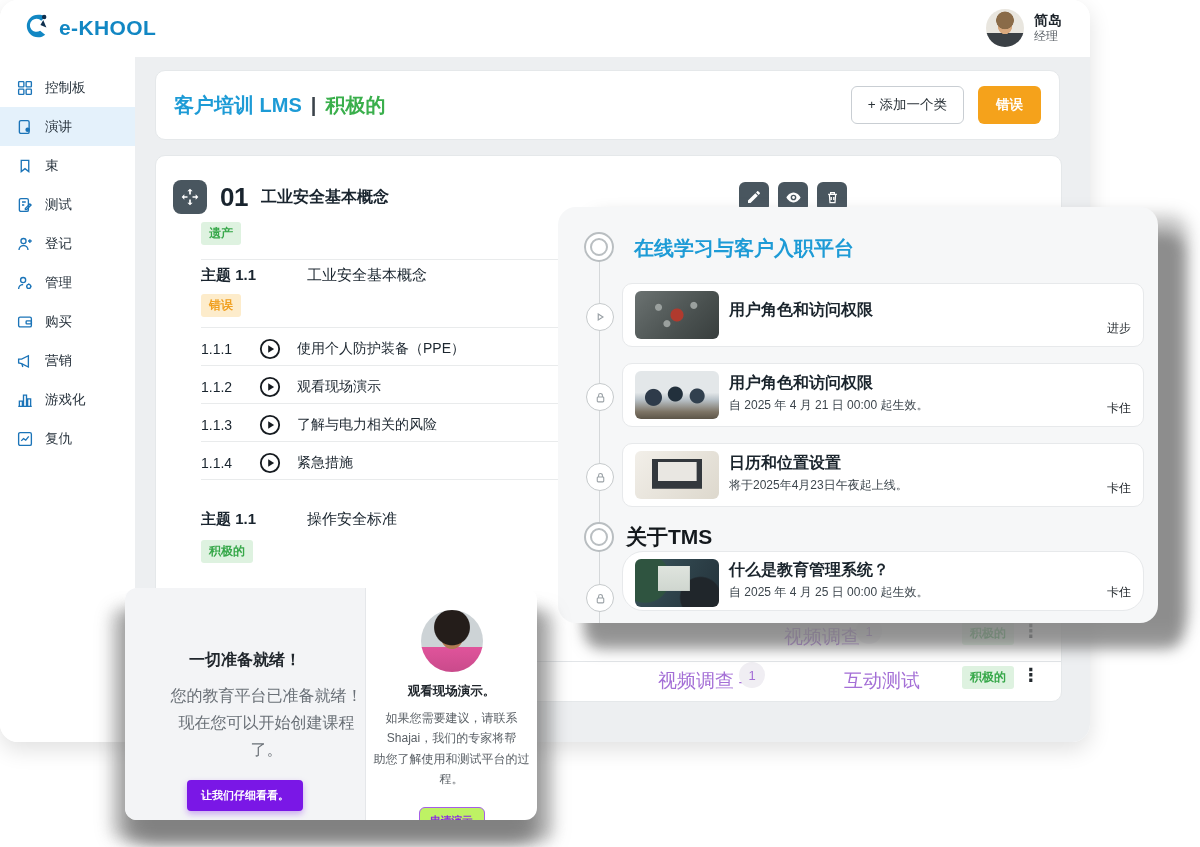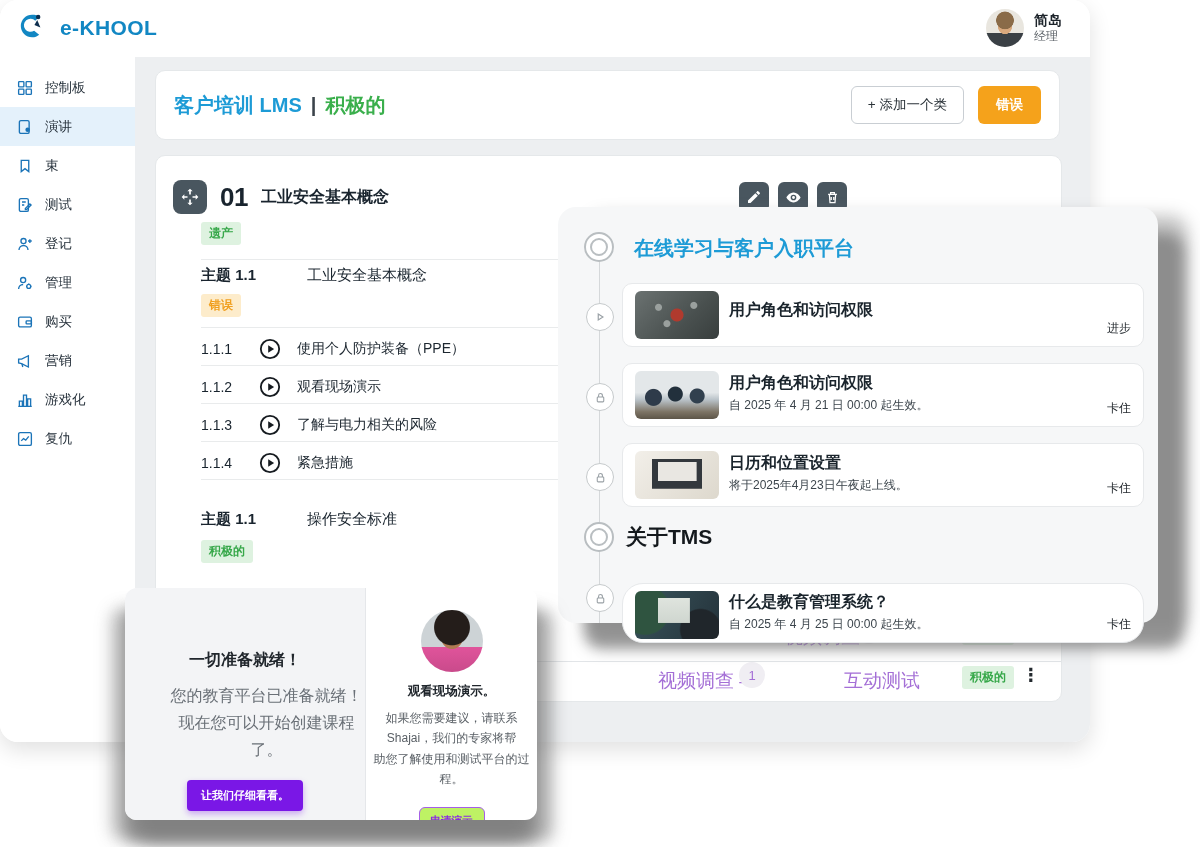--- a/index.html
+++ b/index.html
@@ -7,21 +7,21 @@
     width:1200px;height:847px;position:relative;overflow:hidden;
     background:#ffffff;
     font-family:"Liberation Sans","DejaVu Sans",sans-serif;
     color:#1d2730;
   }
   
   .app{position:absolute;left:0;top:0;width:1090px;height:742px;background:#fff;
        border-radius:18px;box-shadow:0 8px 22px rgba(0,0,0,.12);}
   .app-header{position:absolute;left:0;top:0;right:0;height:57px;background:#fff;
        border-bottom:1px solid #e8eaed;border-radius:18px 18px 0 0;}
-  .logo{position:absolute;left:18px;top:11px;display:flex;align-items:center;gap:12px;}
+  .logo{position:absolute;left:24px;top:11px;display:flex;align-items:center;gap:5px;}
   .logo-text{font-size:21px;font-weight:800;color:#1287c3;letter-spacing:.4px;}
   .user{position:absolute;right:28px;top:9px;display:flex;align-items:center;gap:10px;}
   .avatar{width:38px;height:38px;border-radius:50%;
      background:
        radial-gradient(circle at 50% 30%,#8a6b48 0 26%,rgba(0,0,0,0) 28%),
        radial-gradient(circle at 50% 48%,#d8a87d 0 24%,rgba(0,0,0,0) 26%),
        linear-gradient(180deg,#e9e6df 0 62%,#3a4045 62% 100%);}
   .user-name{font-size:14px;font-weight:bold;color:#1d242b;line-height:1.25;}
   .user-role{font-size:12px;color:#5b6167;line-height:1.25;}
 
@@ -406,21 +406,21 @@
       <div class="inner"></div>
     </div>
   <div class="sec-title2" style="top:316px;">关于TMS</div>
 
   <div class="node" style="top:377px;">
     <svg width="13" height="13" viewBox="0 0 24 24" fill="none" stroke="#9aa1a6" stroke-width="2">
         <rect x="6" y="11" width="12" height="9" rx="1.5"></rect>
         <path d="M8.5 11V8a3.5 3.5 0 017 0v3"></path>
       </svg>
   </div>
-  <div class="ov-card" style="top:376px;height:58px;border-radius:21px;">
+  <div class="ov-card" style="top:344px;height:58px;border-radius:21px;">
     <div class="thumb thumb-classroom"></div>
     <div class="ov-title" style="top:8px;">什么是教育管理系统？</div>
     <div class="ov-sub" style="top:32px;">自 2025 年 4 月 25 日 00:00 起生效。</div>
     <div class="ov-status">卡住</div>
   </div>
 </div>
 
 <div class="modal">
   <div class="modal-left">
     <div class="m-title">一切准备就绪！</div>

